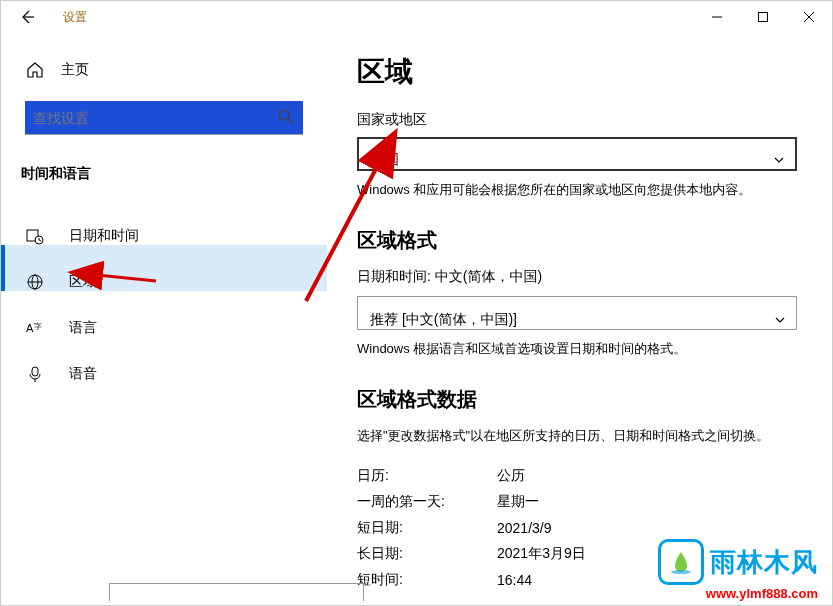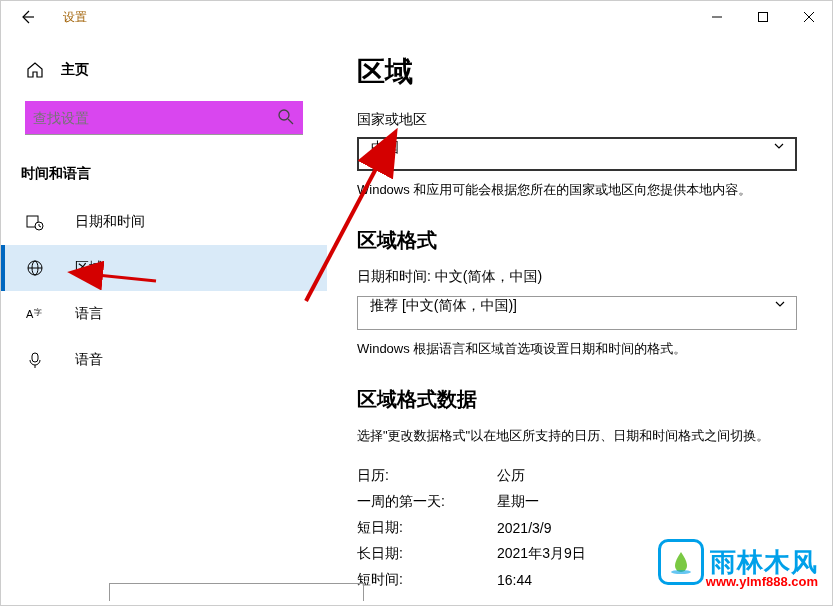--- a/index.html
+++ b/index.html
@@ -10,51 +10,51 @@
     .titlebar-title { font-size: 12px; margin-left: 24px; color: #a16207; }
     .window-controls { position: absolute; right: 0; top: 0; display: flex; }
     .win-btn { width: 46px; height: 32px; display: flex; align-items: center; justify-content: center; cursor: pointer; }
     
     .layout { display: flex; height: calc(100% - 32px); }
     .sidebar { width: 326px; padding-top: 20px; background: #fff; }
     .main { flex: 1; padding: 20px 30px 0 30px; overflow: hidden; }
     
     .home-row { display: flex; align-items: center; padding: 8px 24px; cursor: pointer; gap: 16px; }
     .home-row .icon { width: 20px; display: flex; justify-content: center; }
-    .home-label { font-size: 14px; font-weight: bold; }
+    .home-label { font-size: 14px; }
     
     .search-wrap { margin: 14px 24px 20px 24px; position: relative; }
-    .search-input { width: 100%; height: 34px; border: none; border-bottom: 1px solid #999; padding: 0 36px 0 8px; font-size: 14px; outline: none; background: #d946ef; }
+    .search-input { width: 100%; height: 34px; border: none; border-bottom: 1px solid #999; padding: 0 36px 0 8px; font-size: 14px; outline: none; background: #1d4ed8; }
     .search-icon { position: absolute; right: 8px; top: 7px; }
     
     .section-title { font-size: 14px; font-weight: 600; padding: 10px 24px 16px 20px; }
     
-    .nav-item { display: flex; align-items: center; height: 46px; padding: 0 24px; cursor: pointer; gap: 30px; font-size: 14px; position: relative; }
+    .nav-item { display: flex; align-items: flex-end; height: 46px; padding: 0 24px; cursor: pointer; gap: 24px; font-size: 14px; position: relative; }
     .nav-item .icon { width: 20px; display: flex; justify-content: center; }
     .nav-item.active { background: #d9eaf8; }
     .nav-item.active::before { content: ""; position: absolute; left: 0; top: 0; bottom: 0; width: 4px; background: #0067c0; }
     
     h1.page-title { font-size: 28px; font-weight: 600; margin-bottom: 20px; }
     .field-label { font-size: 14px; margin-bottom: 8px; }
-    .dropdown { width: 440px; height: 34px; border: 2px solid #333; display: flex; align-items: flex-start; justify-content: space-between; padding: 0 10px 0 12px; font-size: 14px; cursor: pointer; margin-bottom: 10px; }
+    .dropdown { width: 440px; height: 34px; border: 2px solid #333; display: flex; align-items: flex-end; justify-content: space-between; padding: 0 10px 0 12px; font-size: 14px; cursor: pointer; margin-bottom: 10px; }
     .dropdown.thin { border: 1px solid #999; }
     .hint { font-size: 13px; margin-bottom: 28px; }
     
     h2.sub-title { font-size: 20px; font-weight: 600; margin-bottom: 14px; margin-top: 21px; }
     .current-fmt { font-size: 14px; margin-bottom: 10px; }
     
     .data-table { font-size: 14px; }
     .data-row { display: flex; height: 26px; align-items: center; }
     .data-key { width: 140px; }
     .data-val { }
     
     .watermark { position: absolute; right: 14px; bottom: 20px; display: flex; align-items: center; gap: 6px; }
     .wm-badge { width: 46px; height: 46px; border: 3px solid #00a0e9; border-radius: 10px; display: flex; align-items: center; justify-content: center; background: #fff; }
     .wm-text { font-size: 26px; font-weight: 700; color: #00a0e9; letter-spacing: 1px; }
-    .wm-url { position: absolute; right: 14px; bottom: 16px; font-size: 13px; font-weight: 700; color: #ff0000; }
+    .wm-url { position: absolute; right: 14px; bottom: 4px; font-size: 13px; font-weight: 700; color: #ff0000; }
     
     .arrow-overlay { position: absolute; pointer-events: none; top: 0; left: 0; }
     
     .border-frame { position: absolute; top: 582px; left: 108px; width: 255px; height: 18px; border-top: 1px solid #999; border-left: 1px solid #999; border-right: 1px solid #999; pointer-events: none; }
   </style>
 </head>
 <body>
 
 <div class="titlebar">
   <div class="titlebar-back">

